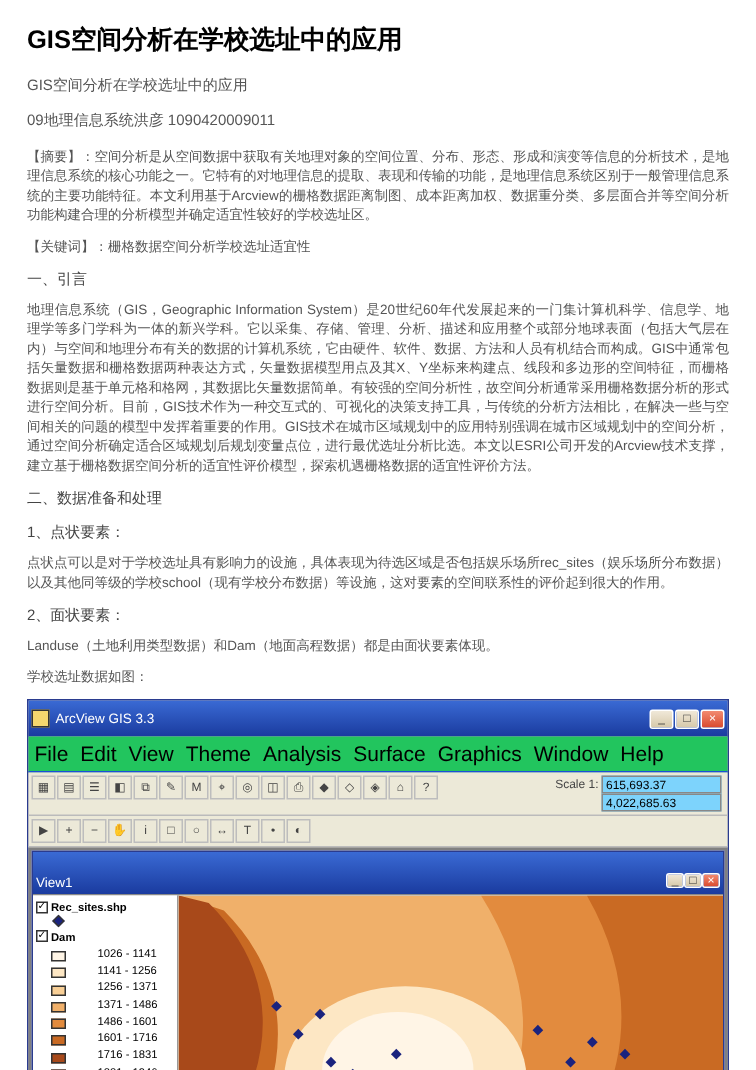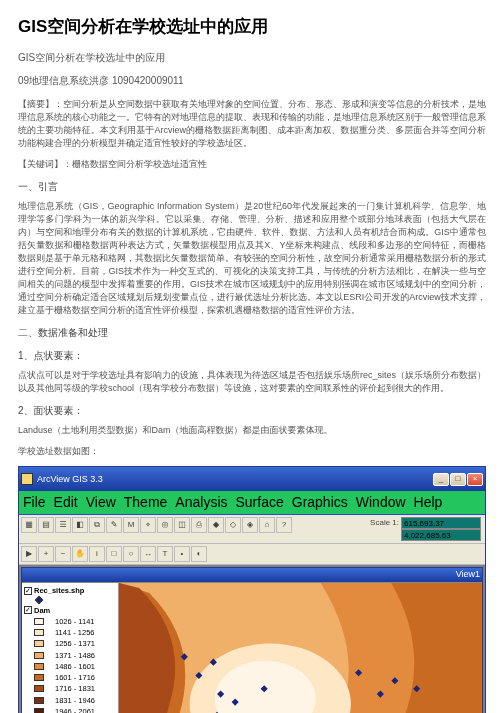--- a/index.html
+++ b/index.html
@@ -73,50 +73,50 @@
     font-size:8px;color:#444;
   }
   .scale-box {
     margin-left: auto;
     display:flex; flex-direction: column; align-items: flex-end;
     font-size: 8px; color:#444; padding: 0 2px;
   }
   .scale-line { display:flex; gap:2px; }
   .scale-line input {
     width: 80px; height: 12px; font-size:8px; padding: 0 2px;
-    border: 1px solid #888; background:#0f766e;
+    border: 1px solid #888; background:#7dd3fc;
   }
 
   .workspace {
     display:flex; height: 280px; background:#808080; padding:2px; gap:2px;
   }
 
   .view-win {
     flex:1; display:flex; flex-direction:column;
     border: 1px solid #2a3b8f; background:#fff;
   }
   .view-titlebar {
-    display:flex; align-items:flex-end;
+    display:flex; align-items:flex-start;
     background: linear-gradient(to bottom,#3a6ad4,#1a3b9f);
-    color:#fff; height:14px; padding:0 2px; font-size:9px;flex-direction:column;
+    color:#fff; height:14px; padding:14px 2px; font-size:9px;
   }
   .view-content { flex:1; display:flex; background:#fff; border-top:1px solid #888; }
 
   .legend {
     width: 96px; background:#fff; font-size:7.5px; color:#000;
     padding:2px 2px; overflow:hidden;
   }
   .layer { margin-bottom:2px; }
   .layer-head { display:flex; align-items:center; gap:2px; }
   .chk {
     width:8px;height:8px;border:1px solid #333;background:#fff;
     display:inline-flex;align-items:center;justify-content:center;font-size:7px;
   }
   .chk::after{content:"✓";color:#000;}
-  .sw-row { display:flex; align-items:center; gap:11px; margin:0 0 0 10px;}
+  .sw-row { display:flex; align-items:flex-end; gap:21px; margin:0 0 0 10px;}
   .sw { width:10px; height:7px; border:1px solid #333; }
   .pt-sw { width:6px;height:6px;border:1px solid #333; background:#1a237e; transform: rotate(45deg); margin-left:12px; }
   .layer-name { font-weight:bold; }
 
   .map {
     flex:1; position:relative; overflow:hidden;
     border-left:1px solid #999;
   }
   .map svg { width:100%; height:100%; display:block; }
 </style>

